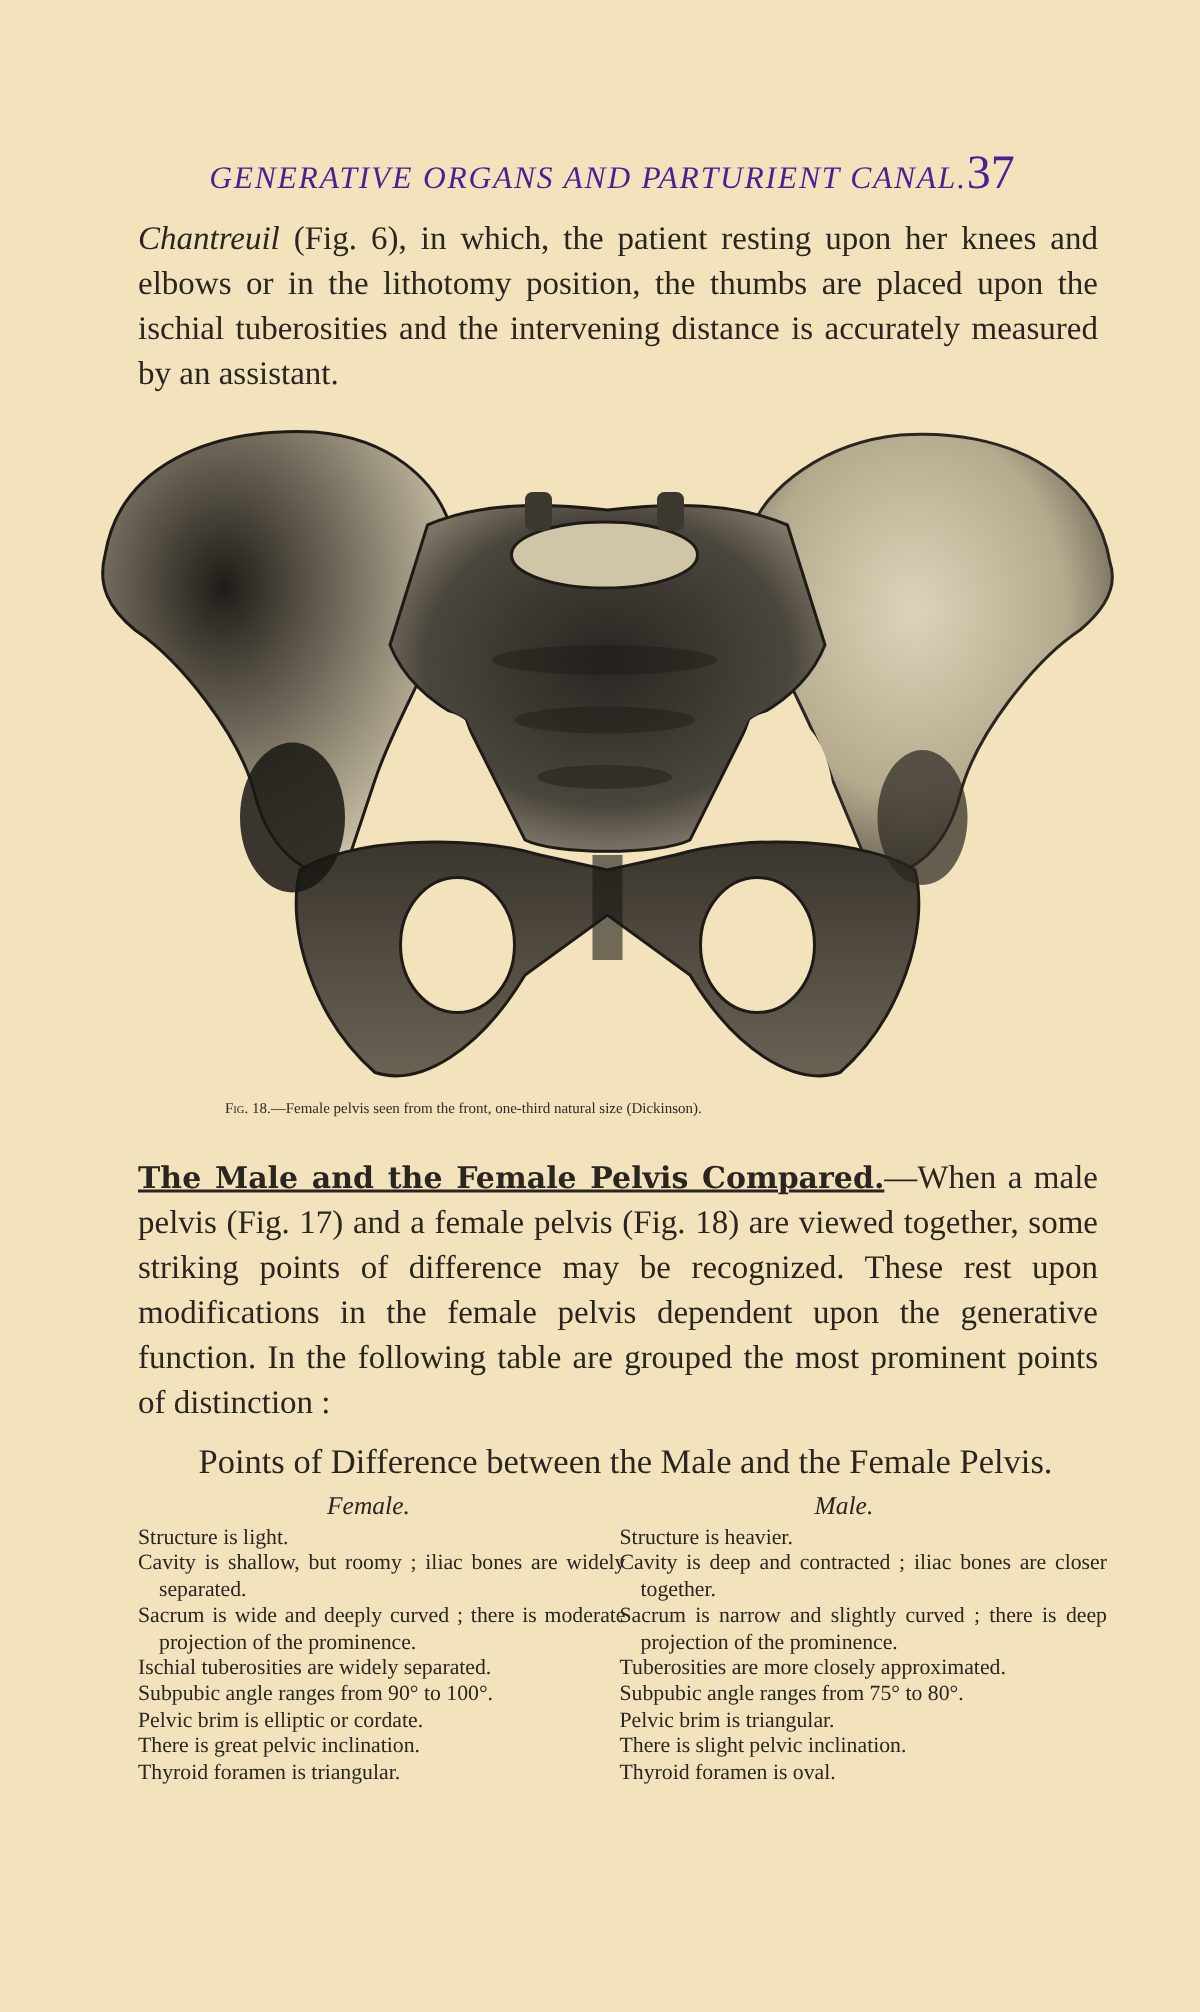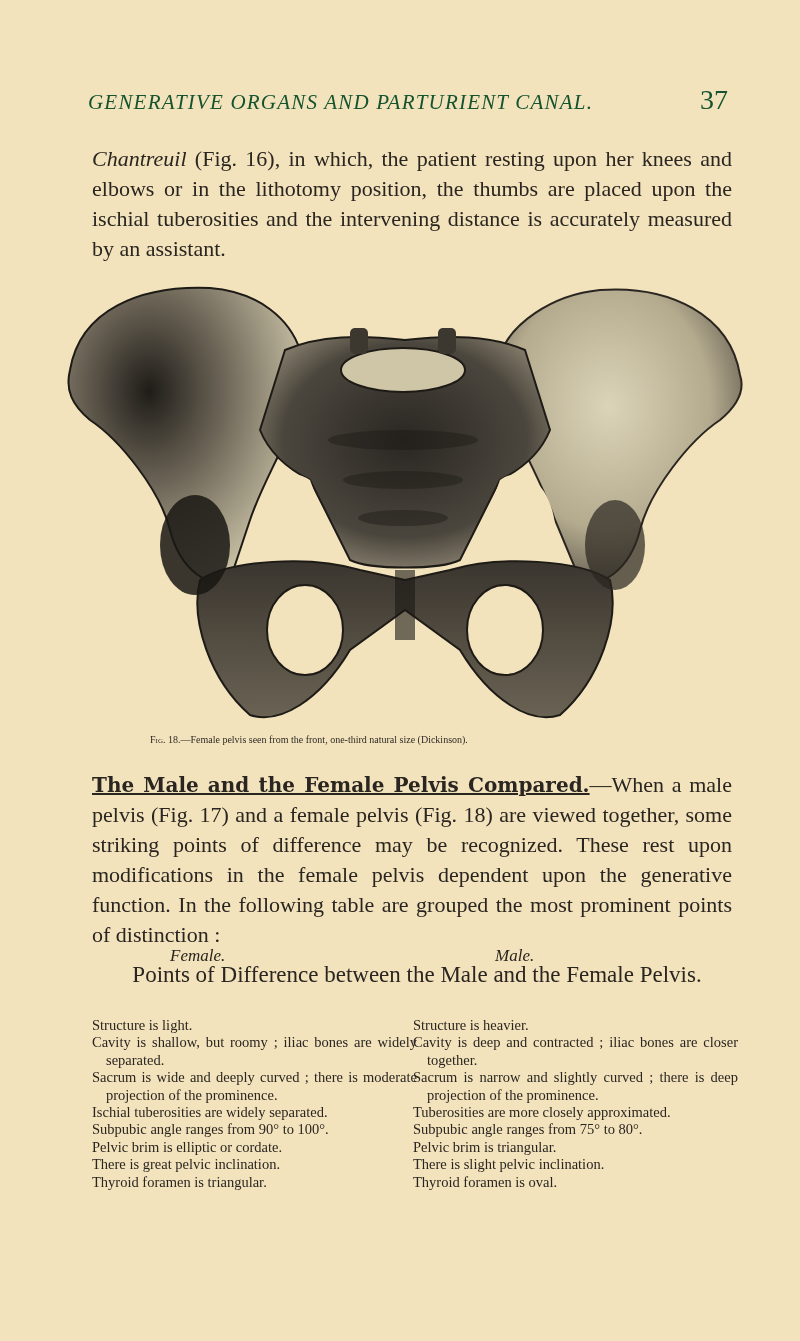--- a/index.html
+++ b/index.html
@@ -5,45 +5,45 @@
   html, body { margin:0; padding:0; }
   body {
     width:800px; height:1341px; overflow:hidden;
     background:#f2e3bc;
     color:#2a2520;
     font-family:"Liberation Serif", "DejaVu Serif", serif;
     position:relative;
   }
   .page { position:absolute; left:0; top:0; width:800px; height:1341px; }
   .running-head {
-    position:absolute; left:88px; top:84px; width:640px;
-    font-style:italic; font-size:21px; letter-spacing:1.2px; color:#14532d;
-    display:flex; justify-content:space-between; align-items:baseline;
+    position:absolute; left:88px; top:96px; width:640px;
+    font-style:italic; font-size:21px; letter-spacing:1.2px; color:#4c1d95;
+    display:flex; justify-content:center; align-items:baseline;
   }
-  .running-head .pno { font-style:normal; font-size:28px; letter-spacing:0; }
+  .running-head .pno { font-style:normal; font-size:32px; letter-spacing:0; }
   .para {
     position:absolute; left:92px; width:640px;
     font-size:22px; line-height:30px; text-align:justify;
   }
   .para1 { top:144px; }
   .para1 em { }
   .figure { position:absolute; left:60px; top:280px; width:690px; height:450px; }
   .caption {
     position:absolute; left:150px; top:734px; width:560px;
     font-size:10px; color:#2f2a25;
   }
   .caption .figno { font-variant:small-caps; }
   .para2 { top:770px; }
   .para2 .heading { font-family:"DejaVu Serif", serif; font-weight:bold; font-size:20px;text-decoration:underline; }
   .table-title {
     position:absolute; left:92px; top:962px; width:650px;
     font-size:23px; text-align:center; white-space:nowrap;
   }
   .col-head {
-    position:absolute; top:946px; font-style:italic; font-size:17px;
+    position:absolute; top:994px; font-style:italic; font-size:17px;margin-left:48px;
   }
   .col-head.female { left:170px; }
   .col-head.male { left:495px; }
   .col {
     position:absolute; top:1017px; width:325px;
     font-size:14.5px; line-height:17.4px;
   }
   .col.female { left:92px; }
   .col.male { left:413px; }
   .col .item { padding-left:14px; text-indent:-14px; text-align:justify; }
@@ -51,21 +51,21 @@
 </head>
 <body>
 
 <div class="page">
 
   <div class="running-head">
     <span>GENERATIVE ORGANS AND PARTURIENT CANAL.</span>
     <span class="pno">37</span>
   </div>
 
-  <p class="para para1" style="margin:0;"><em>Chantreuil</em><span> (Fig. 16), in which, the patient resting upon her knees and elbows or in the lithotomy position, the thumbs are placed upon the ischial tuberosities and the intervening distance is accurately measured by an assistant.</span></p>
+  <p class="para para1" style="margin:0;"><em>Chantreuil</em><span> (Fig. 6), in which, the patient resting upon her knees and elbows or in the lithotomy position, the thumbs are placed upon the ischial tuberosities and the intervening distance is accurately measured by an assistant.</span></p>
 
   <div class="figure">
     <svg width="690" height="450" viewBox="0 0 690 450">
       <defs>
         <radialGradient id="ilL" cx="0.35" cy="0.35" r="0.7">
           <stop offset="0" stop-color="#1f1c18"></stop>
           <stop offset="0.45" stop-color="#6b6456"></stop>
           <stop offset="1" stop-color="#c9c1a5"></stop>
         </radialGradient>
         <radialGradient id="ilR" cx="0.45" cy="0.4" r="0.7">

